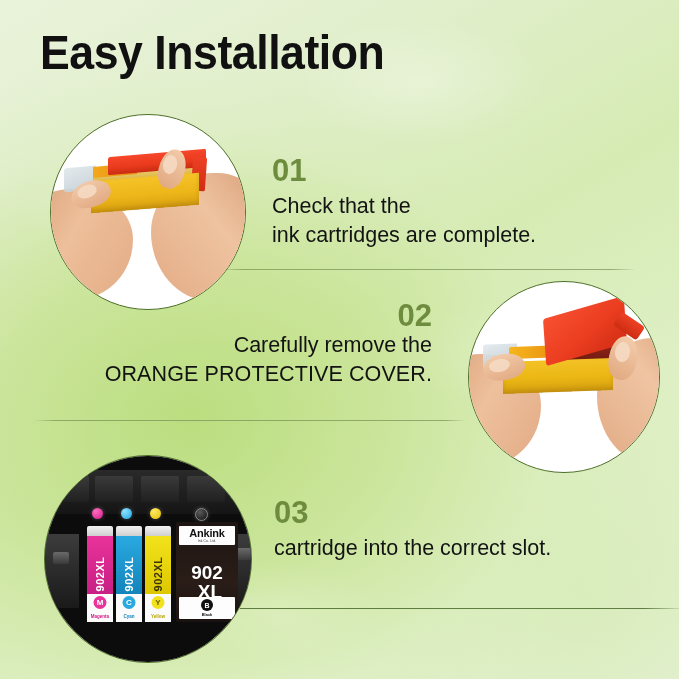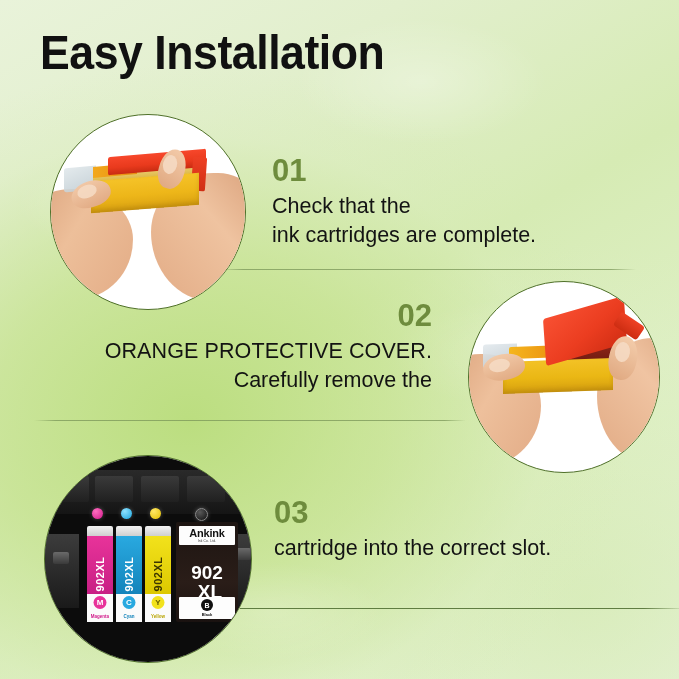--- a/index.html
+++ b/index.html
@@ -81,21 +81,21 @@
     color: #131313;
     line-height: 1.34;
     white-space: nowrap;
   }
   .step-line.caps { letter-spacing: 0.1px; }
 
   #step1-text { left: 272px; top: 155px; text-align: left; }
   #step1-text .step-num { margin-bottom: 6px; }
 
   #step2-text { left: 12px; top: 300px; width: 420px; text-align: right; }
-  #step2-text .step-num { margin-bottom: 6px; }
+  #step2-text .step-num { }
 
   #step3-text { left: 274px; top: 497px; text-align: left; }
   #step3-text .step-num { margin-bottom: 6px; }
 
   
   .photo {
     position: absolute;
     border-radius: 50%;
     background: #ffffff;
     border: 1px solid #4f7029;
@@ -357,22 +357,22 @@
   <div class="step-text" id="step1-text">
     <div class="step-num">01</div>
     <div class="step-line">Check that the</div>
     <div class="step-line">ink cartridges are complete.</div>
   </div>
 
   <div class="sep sep-a"></div>
 
   <div class="step-text" id="step2-text">
     <div class="step-num">02</div>
+    <div class="step-line">Carefully remove the</div>
     <div class="step-line caps">ORANGE PROTECTIVE COVER.</div>
-    <div class="step-line">Carefully remove the</div>
   </div>
 
   <div class="photo" id="photo2">
     <div class="ph-inner">
       <div class="hand" id="p2-hand-l"></div>
       <div class="hand" id="p2-hand-r"></div>
       <div id="p2-clear"></div>
       <div id="p2-cart-dark"></div>
       <div id="p2-ink"></div>
       <div id="p2-cart-body"></div>

